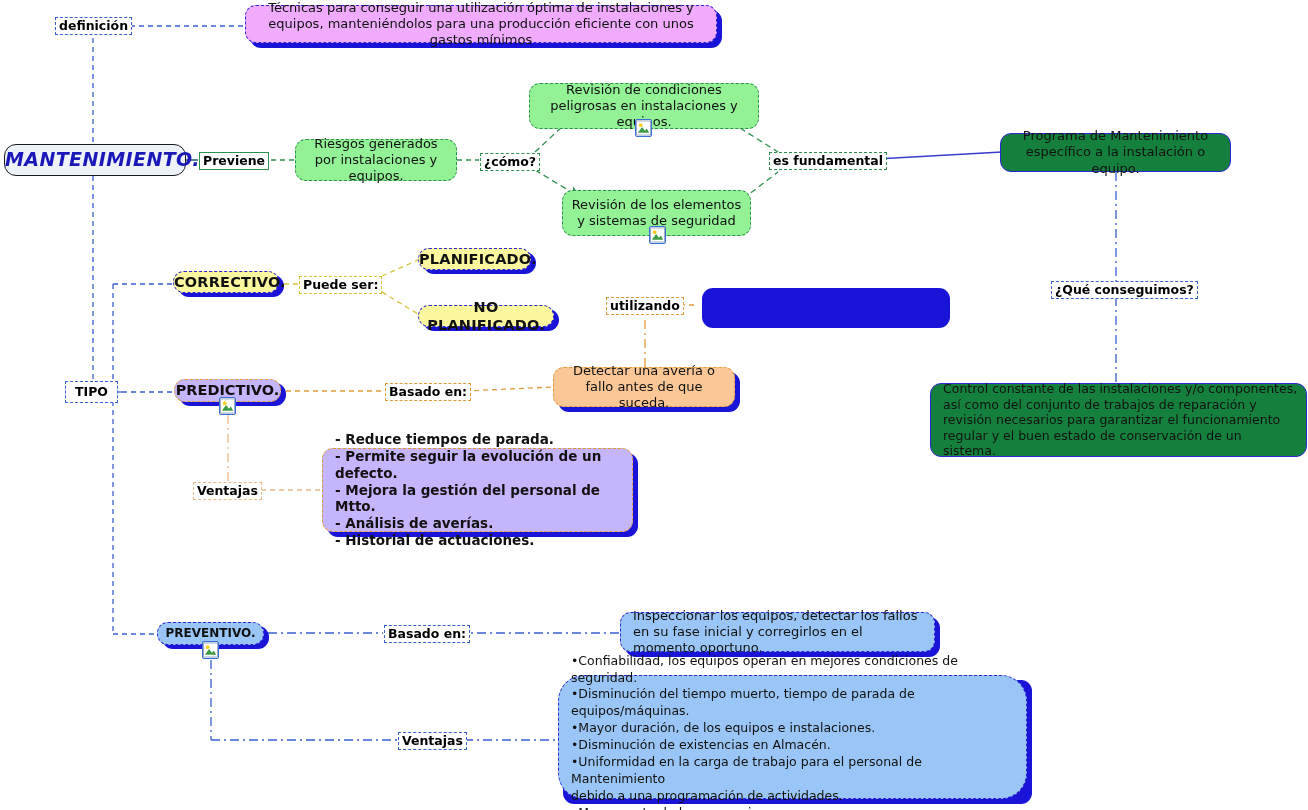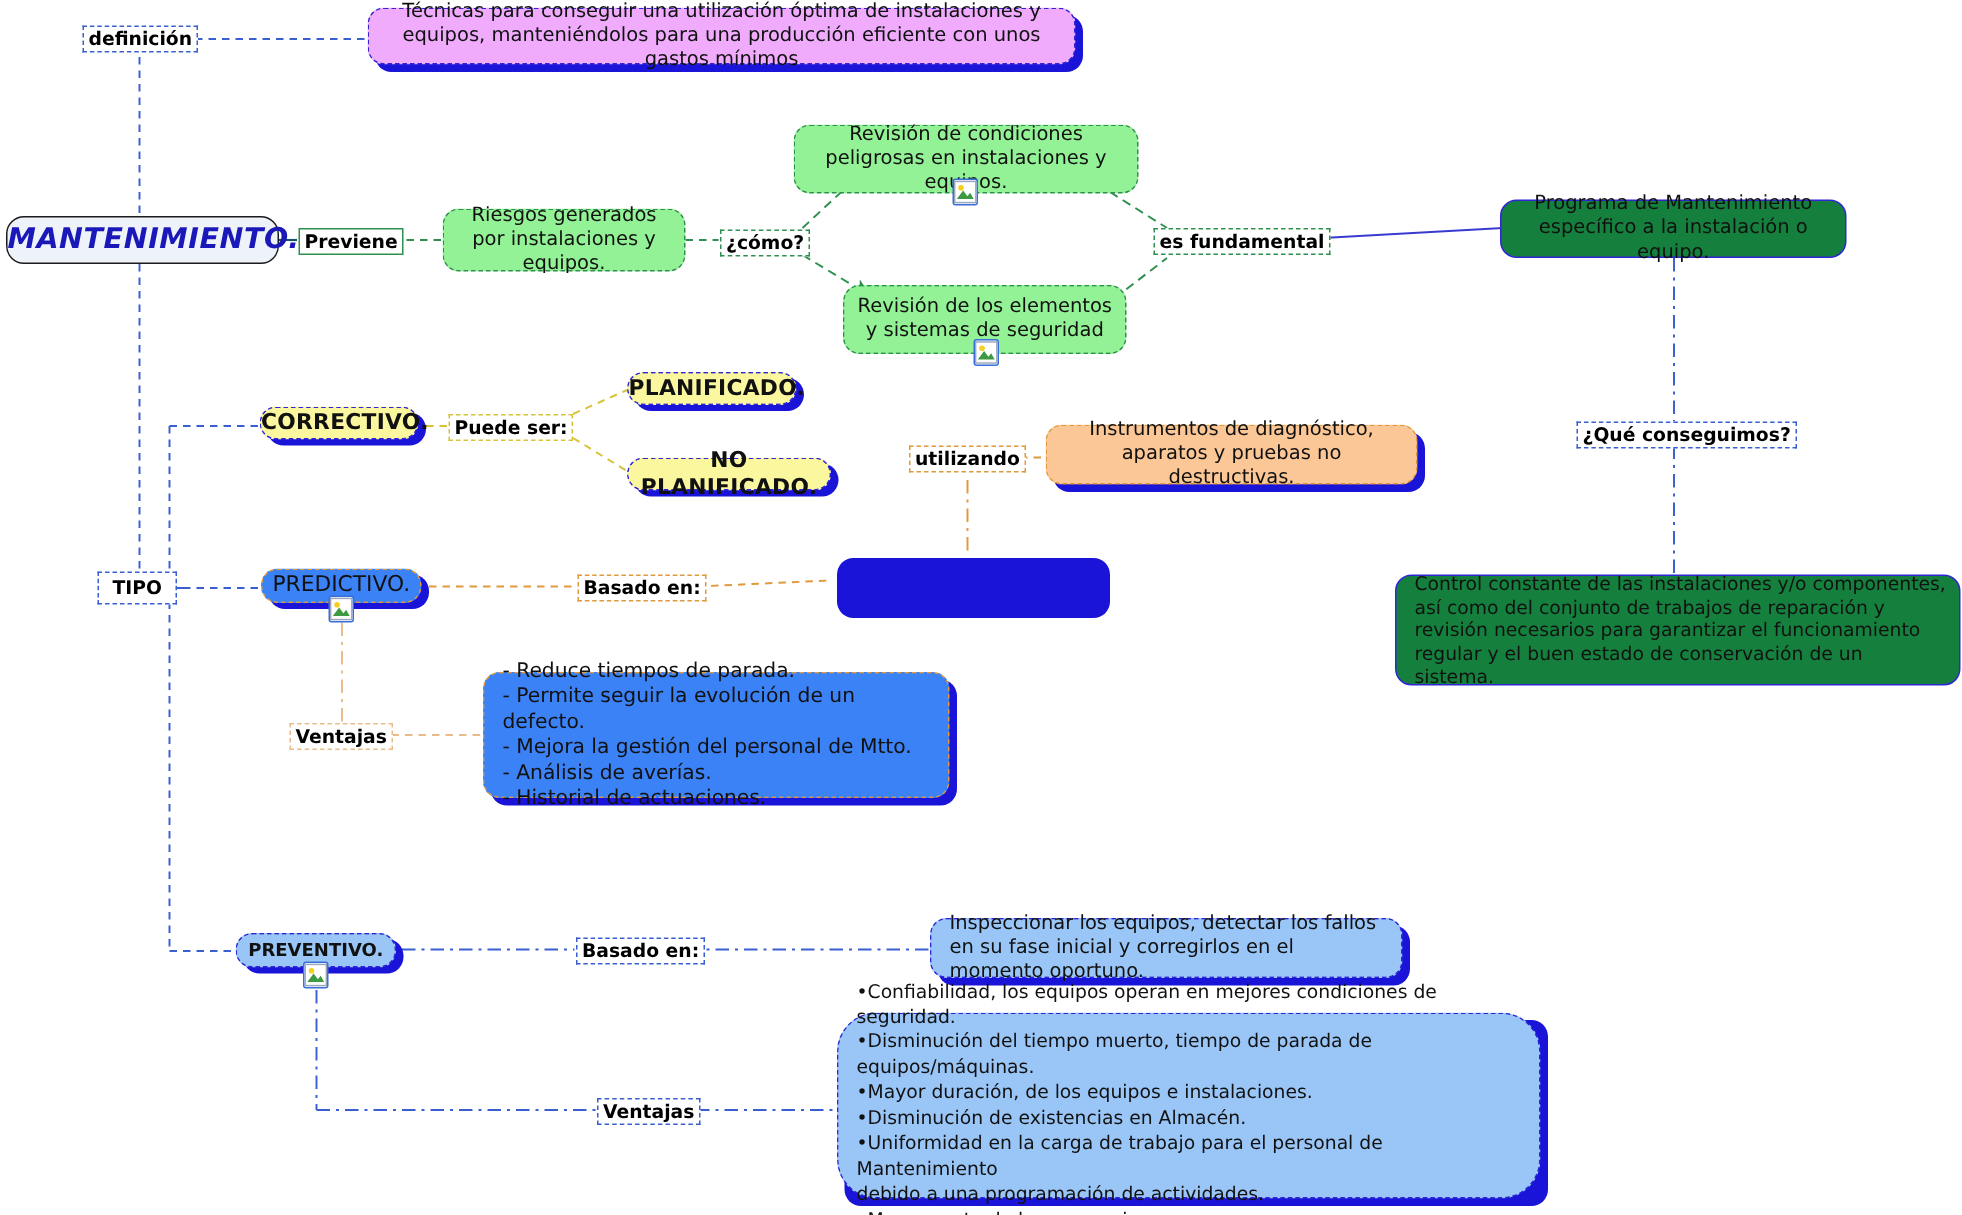--- a/index.html
+++ b/index.html
@@ -37,22 +37,22 @@
     background:#fbf79e;border:1.7px dashed #2f27d6;color:#111;
     font-weight:bold;font-size:14.5px;letter-spacing:.2px;
   }
   .n-green{
     background:#93f295;border:1.7px dashed #2f8f4e;color:#111;
   }
   .n-orange{
     background:#fcc796;border:1.7px dashed #e09a3e;color:#111;
   }
   .n-orange-b{
-    background:#3b82f6;border:1.7px dashed #e09a3e;color:#111;
-    font-weight:normal;font-size:14.5px;
+    background:#c4b5fd;border:1.7px dashed #e09a3e;color:#111;
+    font-weight:bold;font-size:14.5px;
   }
   .n-blue{
     background:#99c6f7;border:1.7px dashed #2f27d6;color:#111;
   }
   .n-blue-b{
     background:#99c6f7;border:1.7px dashed #2f27d6;color:#111;
     font-weight:bold;font-size:12px;
   }
   .n-plainblue{
     background:#15803d;border:1.7px solid #2f27d6;color:#111;
@@ -212,25 +212,25 @@
   </div>
   <div class="picicon" style="left:219px;top:397px;">
     <svg viewBox="0 0 16 16">
         <rect x="0.5" y="0.5" width="15" height="15" fill="#ffffff" stroke="#9aa7bd"></rect>
         <circle cx="5" cy="5" r="2" fill="#f5d020"></circle>
         <path d="M2,13 L6.5,7 L9.5,11 L11.5,8.5 L14,13 Z" fill="#3d9a42"></path>
       </svg>
   </div>
 
   <div class="shadow" style="left:558px;top:372px;width:182px;height:40px;"></div>
+  <div class="node n-orange fs13" style="left:553px;top:367px;width:182px;height:40px;">
+    <span class="txt">Detectar una avería o fallo antes de que suceda.</span>
+  </div>
 
   <div class="shadow" style="left:702px;top:288px;width:248px;height:40px;"></div>
-  <div class="node n-orange fs13" style="left:697px;top:283px;width:248px;height:40px;">
-    <span class="txt">Instrumentos de diagnóstico, aparatos y pruebas no destructivas.</span>
-  </div>
 
   <div class="shadow" style="left:327px;top:453px;width:311px;height:84px;"></div>
   <div class="node n-orange-b leftal" style="left:322px;top:448px;width:311px;height:84px;font-size:13.5px;">
     <span class="txt" style="white-space:pre-line;">- Reduce tiempos de parada.
 - Permite seguir la evolución de un defecto.
 - Mejora la gestión del personal de Mtto.
 - Análisis de averías.
 - Historial de actuaciones.</span>
   </div>
 

